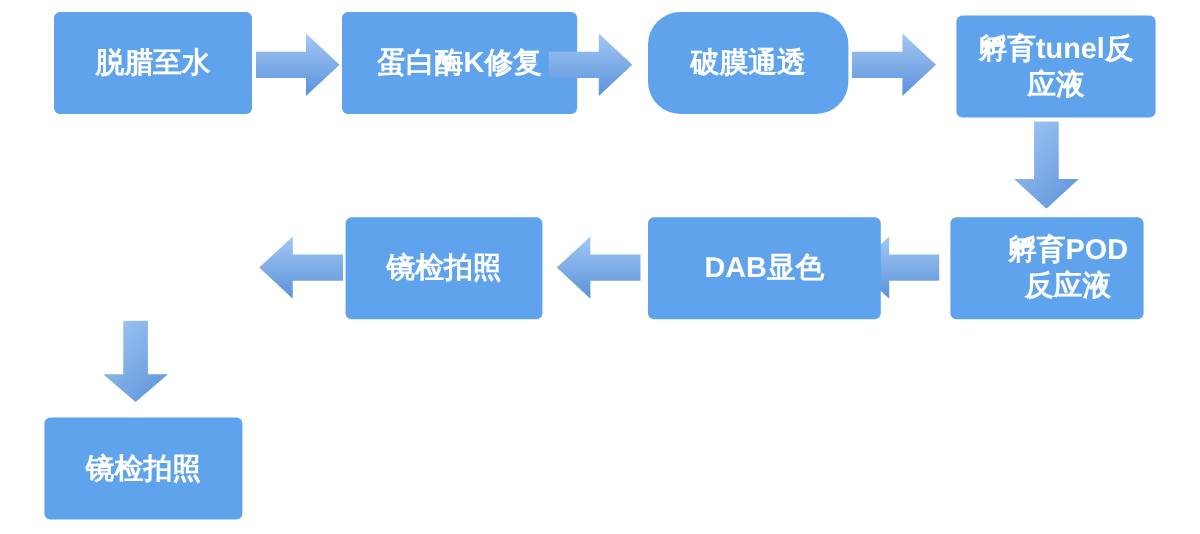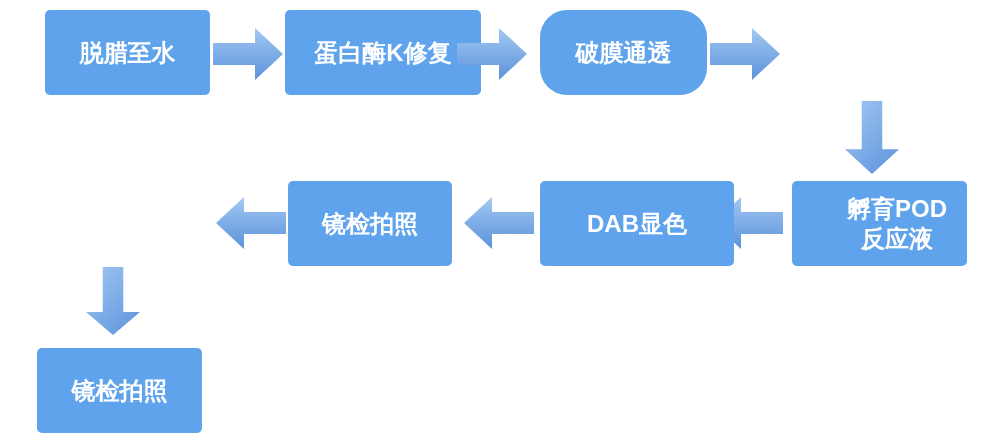--- a/index.html
+++ b/index.html
@@ -49,21 +49,21 @@
   .arrow-down {
     width: 54px;
     background: linear-gradient(135deg, #A3C8F3 0%, #5B92DB 100%);
     clip-path: polygon(31% 0, 69% 0, 69% 66%, 100% 66%, 50% 100%, 0 66%, 31% 66%);
   }
   
   .n1 { left: 45px;  top: 10px;  width: 165px; }
   .n2 { left: 285px; top: 10px;  width: 196px; }
   .n3 { left: 540px; top: 10px;  width: 167px; border-radius: 27px; }
   .n4 { left: 797px; top: 13px;  width: 166px; }
-  .n5 { left: 792px; top: 181px; width: 175px; padding-left: 45px; }
+  .n5 { left: 792px; top: 181px; width: 161px; padding-left: 45px; }
   .n6 { left: 540px; top: 181px; width: 194px; }
   .n7 { left: 288px; top: 181px; width: 164px; }
   .n8 { left: 46px;  top: 181px; width: 164px; }
   .n9 { left: 37px;  top: 348px; width: 165px; }
   
   .a1 { left: 213px; top: 28px; }
   .a2 { left: 457px; top: 28px; }
   .a3 { left: 710px; top: 28px; }
   .a4 { left: 845px; top: 101px; height: 73px; }
   .a5 { left: 713px; top: 197px; }
@@ -84,20 +84,23 @@
   <div class="node n2">
     <span>蛋白酶K修复</span>
   </div>
   <div class="arrow arrow-right a2"></div>
 
   <div class="node n3">
     <span>破膜通透</span>
   </div>
   <div class="arrow arrow-right a3"></div>
 
+  <div class="node n4">
+    <span>孵育tunel反应液</span>
+  </div>
   <div class="arrow arrow-down a4"></div>
 
   <div class="node n5">
     <span>孵育POD反应液</span>
   </div>
   <div class="arrow arrow-left a5"></div>
 
   <div class="node n6">
     <span>DAB显色</span>
   </div>

